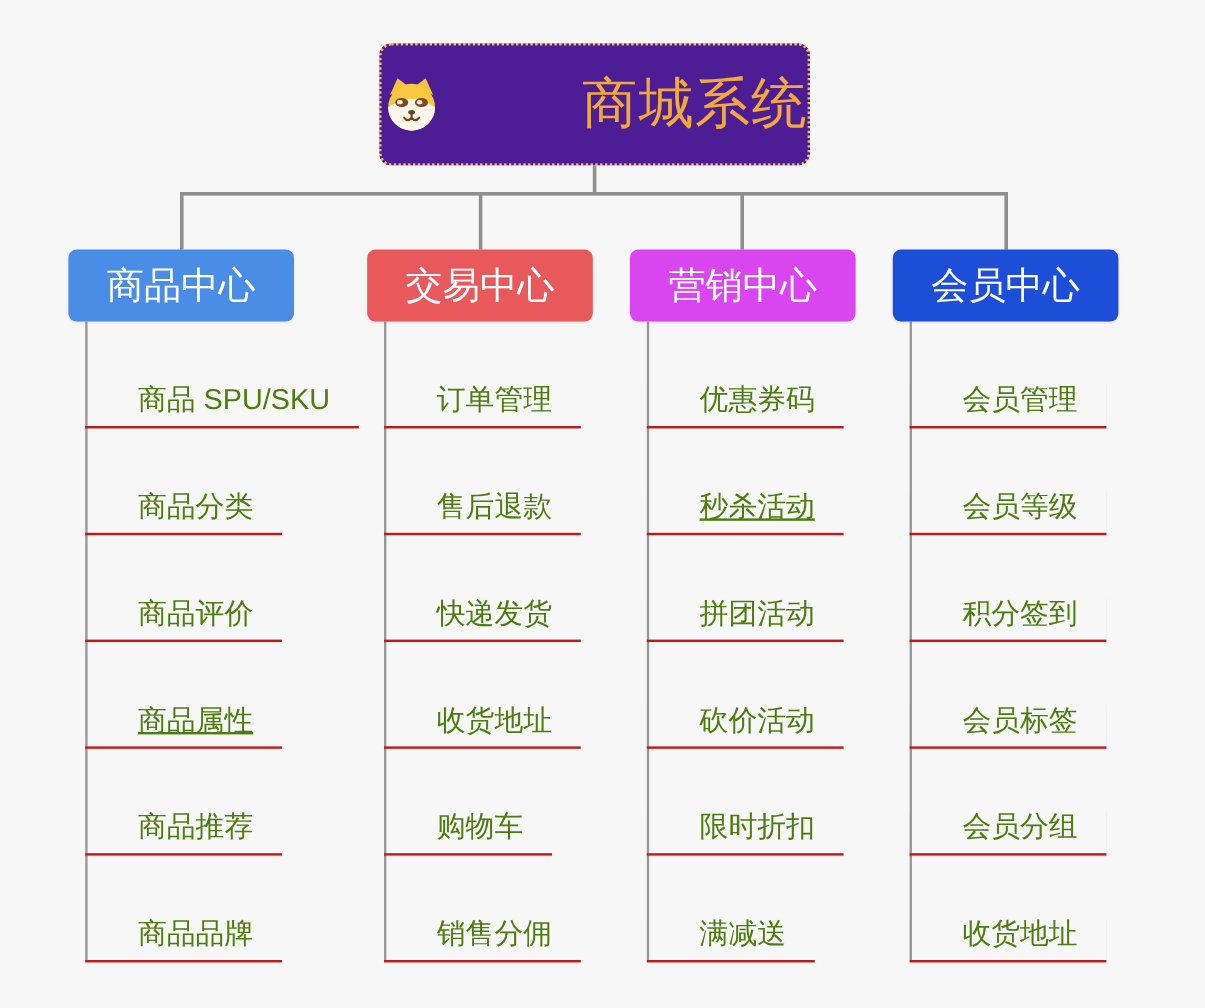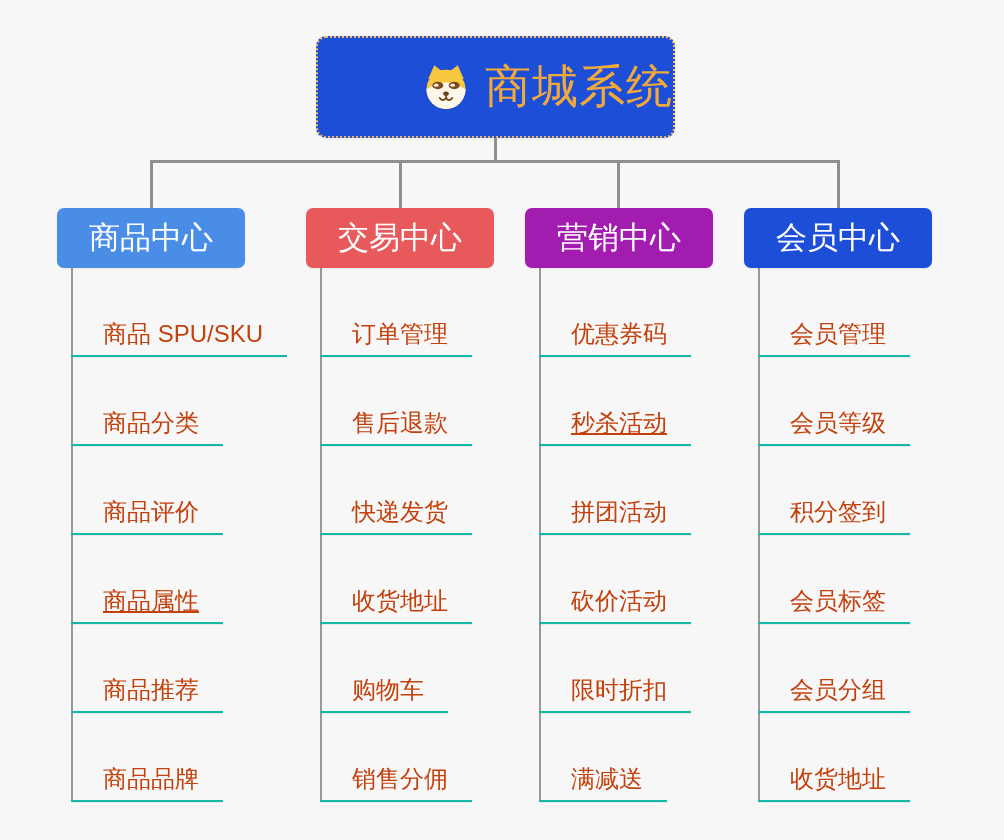--- a/index.html
+++ b/index.html
@@ -7,26 +7,26 @@
     width:1004px;height:840px;
     background:#f7f7f7;
     font-family:"Liberation Sans","DejaVu Sans",sans-serif;
     position:relative;overflow:hidden;
   }
   .canvas{position:absolute;inset:0;}
 
   
   .root-node{
     position:absolute;left:316px;top:36px;width:359px;height:102px;
-    background:#1d4ed8;
+    background:#4c1d95;
     border:2px dotted #f3bб5f;
     border:2px dotted #f3b75f;
     border-radius:10px;
     box-sizing:border-box;
-    display:flex;align-items:center;justify-content:flex-end;gap:14px;
+    display:flex;align-items:center;justify-content:space-between;gap:14px;
     box-shadow:0 1px 3px rgba(0,0,0,0.04);
   }
   .root-title{
     font-size:46px;
     color:#f0a93a;
     letter-spacing:1px;
     white-space:nowrap;
   }
   .dog-icon{width:50px;height:48px;display:block;}
 
@@ -55,23 +55,23 @@
     box-shadow:0 1px 2px rgba(0,0,0,0.08);
   }
   .vline{
     position:absolute;left:14px;top:60px;width:2px;height:532px;
     background:#999999;
   }
   .items{position:absolute;left:0;top:0;width:100%;height:100%;}
   .item{
     position:absolute;left:14px;
     white-space:nowrap;
-    font-size:24px;line-height:29px;color:#c2410c;
-    padding:0 24px 7px 32px;
-    border-bottom:2px solid #14b8a6;
+    font-size:24px;line-height:29px;color:#4d7c0f;
+    padding:0 24px 7px 44px;
+    border-bottom:2px solid #b91c1c;
     box-shadow:0 1px 0 rgba(0,0,0,0.06);
   }
 </style>
 </head>
 <body>
 
 <div class="canvas">
 
   <div class="root-node">
     <svg class="dog-icon" viewBox="0 0 64 60" xmlns="http://www.w3.org/2000/svg">
@@ -117,21 +117,21 @@
         <div class="item" style="top: 200px;">售后退款</div>
         <div class="item" style="top: 289px;">快递发货</div>
         <div class="item" style="top: 378px;">收货地址</div>
         <div class="item" style="top: 467px;">购物车</div>
         <div class="item" style="top: 556px;">销售分佣</div>
       </div>
   </div>
 
   <div class="branch-col col-2">
     <div class="vline"></div>
-    <div class="branch-box" style="background: #a21caf;">营销中心</div>
+    <div class="branch-box" style="background: #d946ef;">营销中心</div>
     <div class="items">
         <div class="item" style="top: 111px;">优惠券码</div>
         <div class="item" style="top: 200px; text-decoration: underline;">秒杀活动</div>
         <div class="item" style="top: 289px;">拼团活动</div>
         <div class="item" style="top: 378px;">砍价活动</div>
         <div class="item" style="top: 467px;">限时折扣</div>
         <div class="item" style="top: 556px;">满减送</div>
       </div>
   </div>
 

